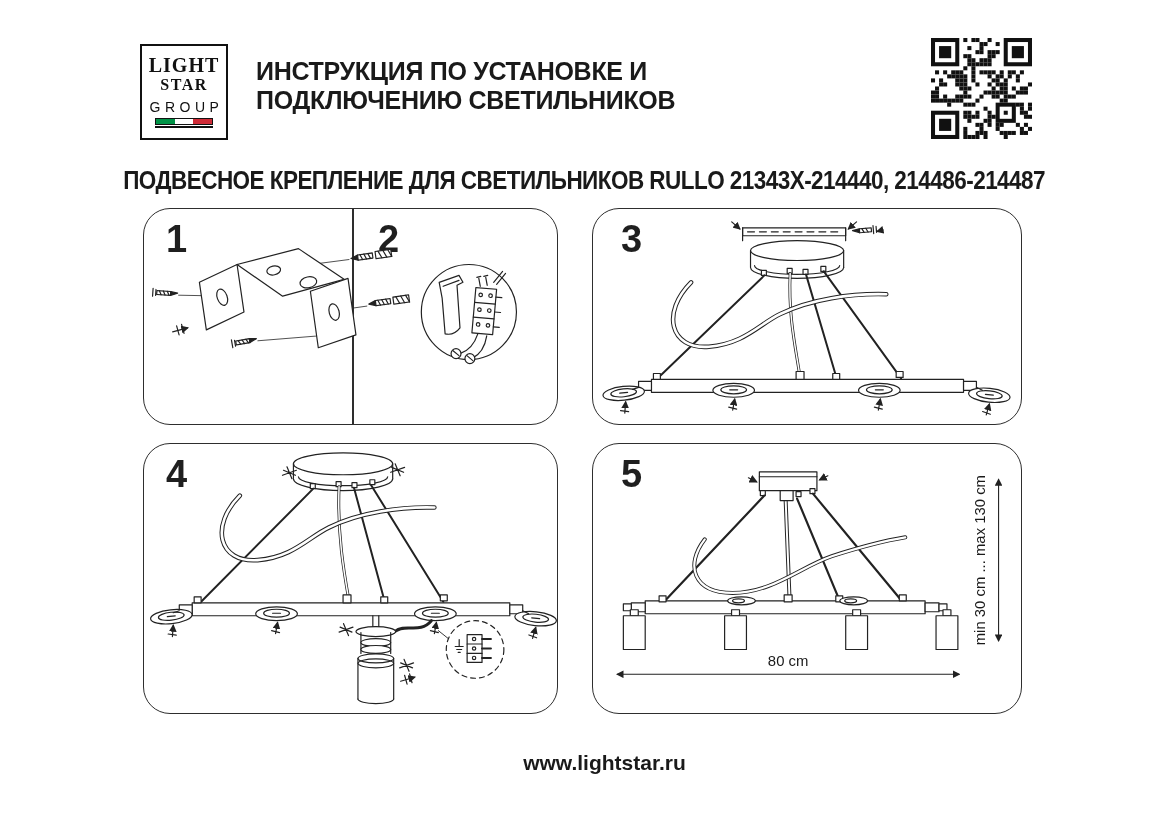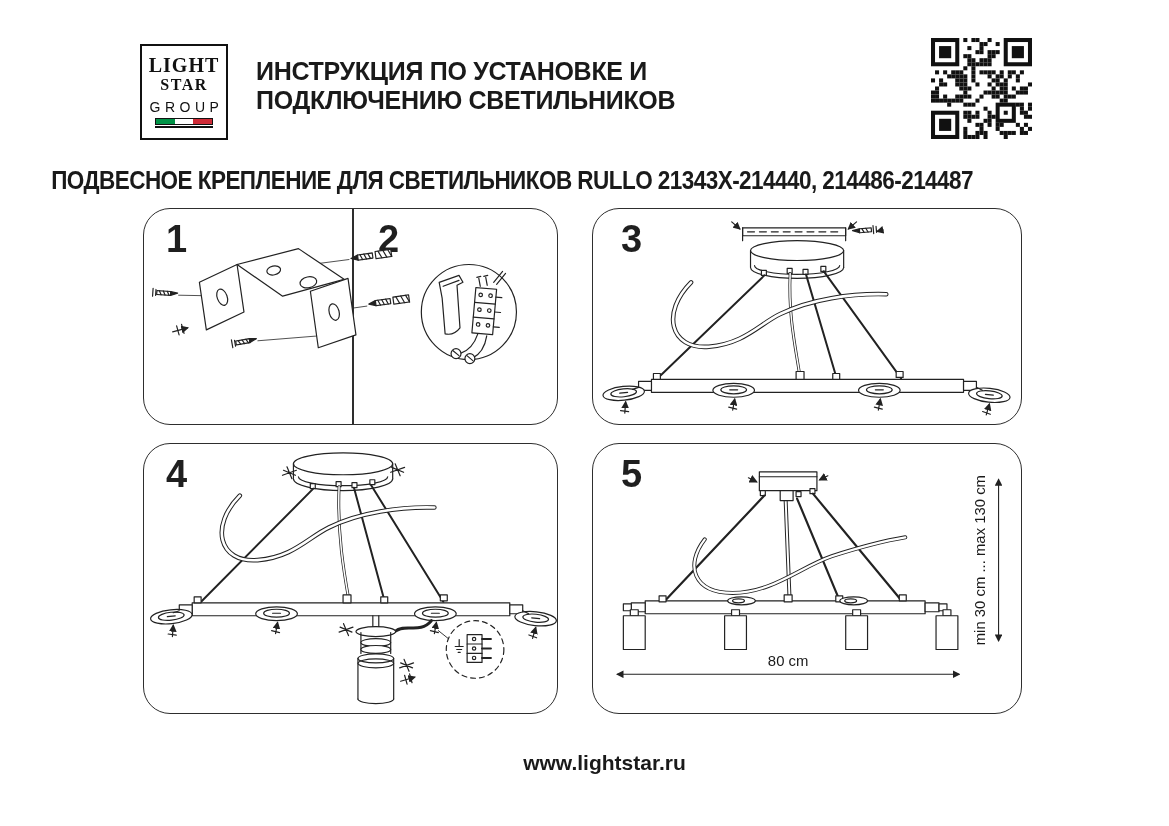--- a/index.html
+++ b/index.html
@@ -17,21 +17,21 @@
   .flag span{flex:1;}
   .flag .g{background:#009246;} .flag .w{background:#ffffff;} .flag .r{background:#ce2b37;}
   .flag-underline{width:58px;height:2.5px;background:#111;margin-top:1px;}
 
   .title{position:absolute;left:256px;top:57px;font-size:25px;font-weight:700;line-height:29px;letter-spacing:-0.3px;}
   .series-block{position:absolute;left:722px;top:60px;width:192px;text-align:center;}
   .series-label{font-size:19px;font-weight:700;}
   .article-label{font-size:23px;font-weight:700;margin-top:4px;}
   .qr{position:absolute;left:931px;top:38px;width:101px;height:101px;}
 
-  .subtitle{position:absolute;left:0;right:0;top:166px;text-align:left;font-size:25px;font-weight:700;}
+  .subtitle{position:absolute;left:0;right:0;top:166px;text-align:center;font-size:25px;font-weight:700;}
   .subtitle span{display:inline-block;transform:scaleX(0.9);transform-origin:center;letter-spacing:-0.6px;white-space:nowrap;}
 
   
   .panel{position:absolute;border:1.7px solid #2e2e2e;border-radius:27px;background:#fff;box-sizing:border-box;}
   #panelA{left:143px;top:208px;width:415px;height:217px;}
   #panelB{left:592px;top:208px;width:430px;height:217px;}
   #panelC{left:143px;top:443px;width:415px;height:271px;}
   #panelD{left:592px;top:443px;width:430px;height:271px;}
   .divider{position:absolute;left:208px;top:0;bottom:0;width:1.7px;background:#2e2e2e;}
   .step-num{position:absolute;font-size:38px;font-weight:600;color:#1f1f1f;line-height:40px;}

